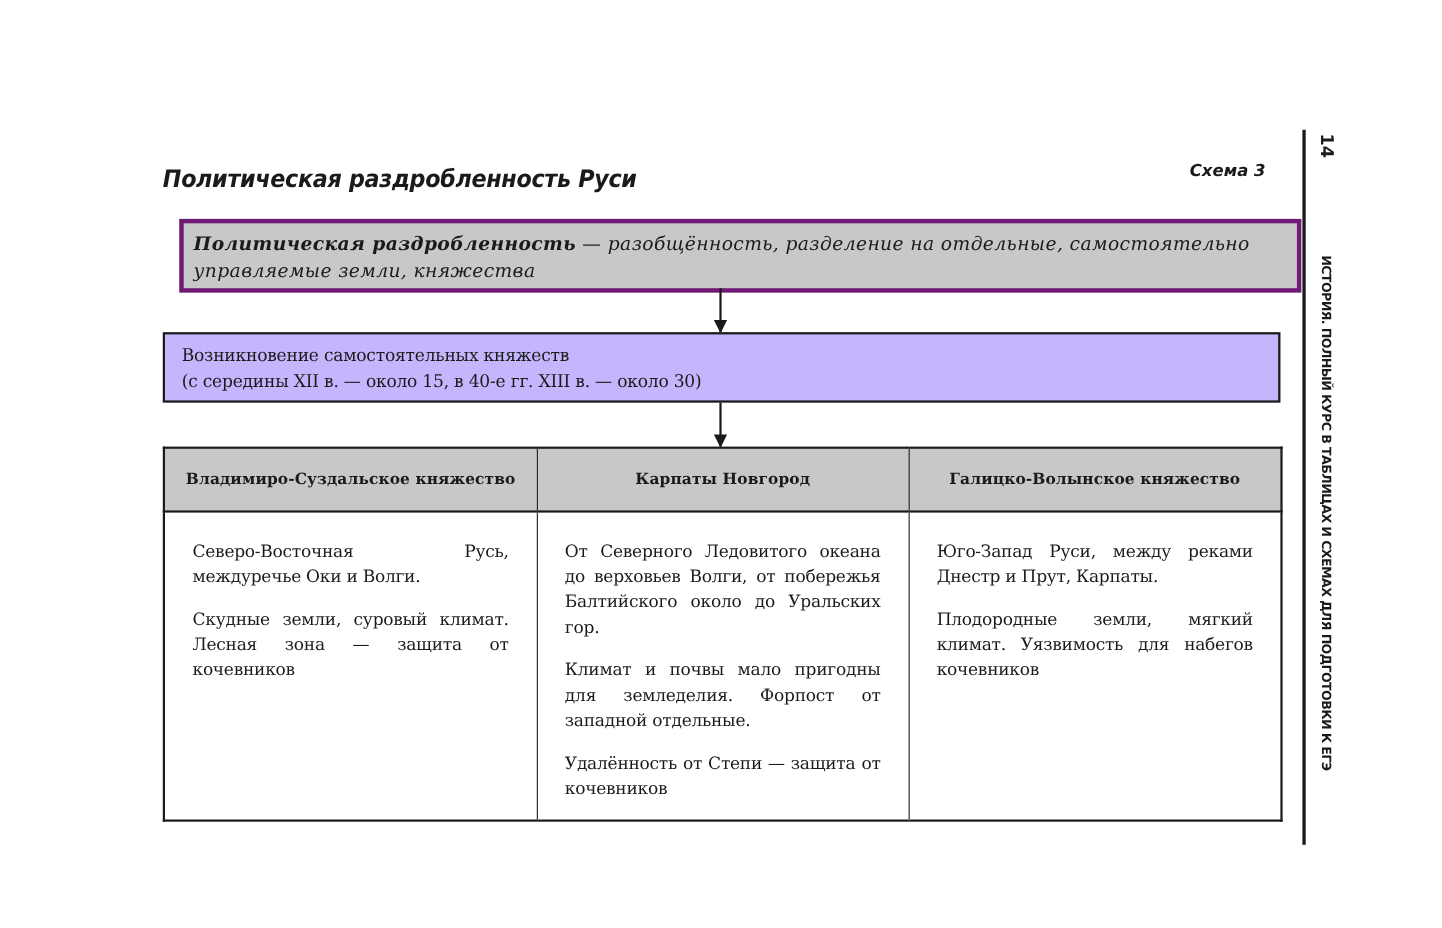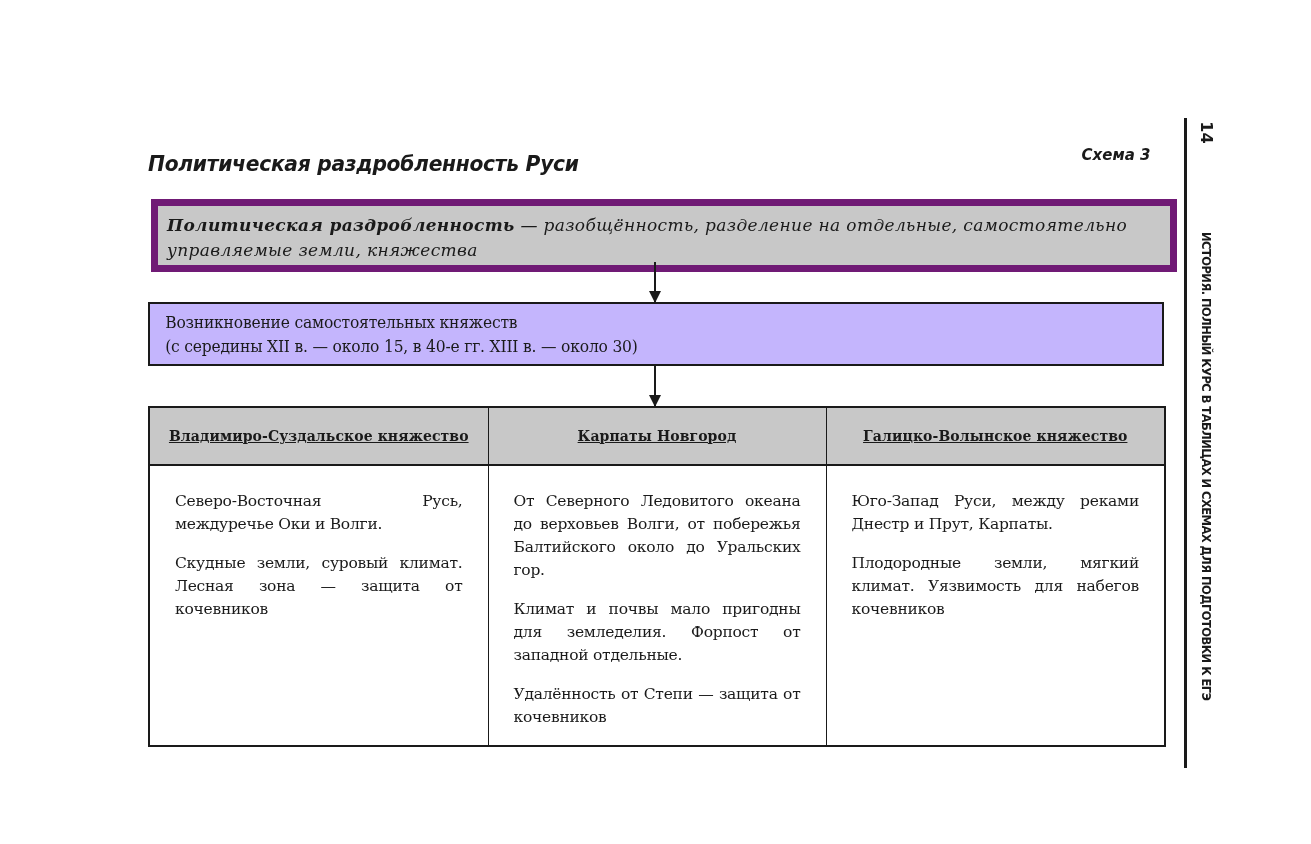--- a/index.html
+++ b/index.html
@@ -83,26 +83,26 @@
       white-space: nowrap;
       font-family: "DejaVu Sans", sans-serif;
       font-weight: bold;
       font-size: 11.5px;
       letter-spacing: -0.55px;
       color: #1a1a1a;
     }
 
     .def-box {
       position: absolute;
-      left: 151px;
+      left: 163px;
       top: 199px;
       width: 1012px;
       height: 59px;
       background: #c8c8c8;
-      border: 7px solid #701a75;
+      border: 4px solid #701a75;
       box-sizing: content-box;
       padding: 0;
     }
     .def-text {
       position: absolute;
       left: 9px;
       top: 7px;
       right: 6px;
       font-family: "DejaVu Serif", serif;
       font-style: italic;
@@ -169,21 +169,21 @@
     .hdr {
       background: #c8c8c8;
       text-align: center;
       font-family: "DejaVu Serif", serif;
       font-weight: bold;
       font-size: 14px;
       color: #1a1a1a;
       letter-spacing: 0.1px;
     }
     .hdr-main { height: 35px; }
-    .hdr-col { height: 56px; line-height: 22px; text-decoration: underline; }
+    .hdr-col { height: 56px; line-height: 22px; }
     .hdr-sub { height: 35px; }
     .body-cell {
       background: #ffffff;
       vertical-align: top !important;
       height: 212px;
     }
     .body-text {
       padding: 8px 9px 0 9px;
       font-family: "DejaVu Serif", serif;
       font-size: 15.5px;

